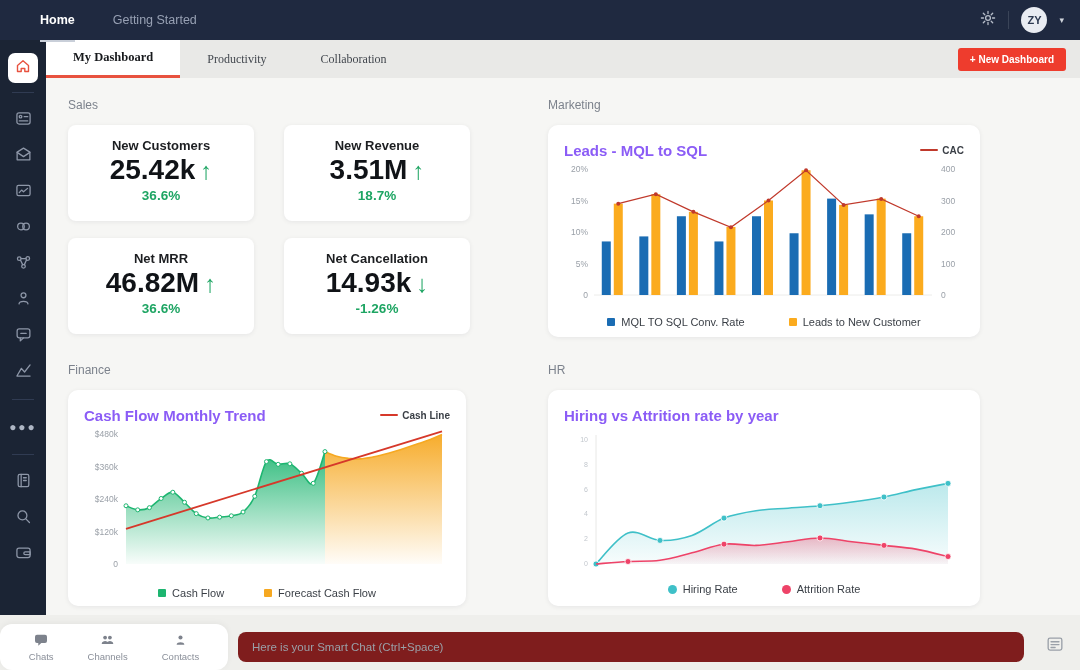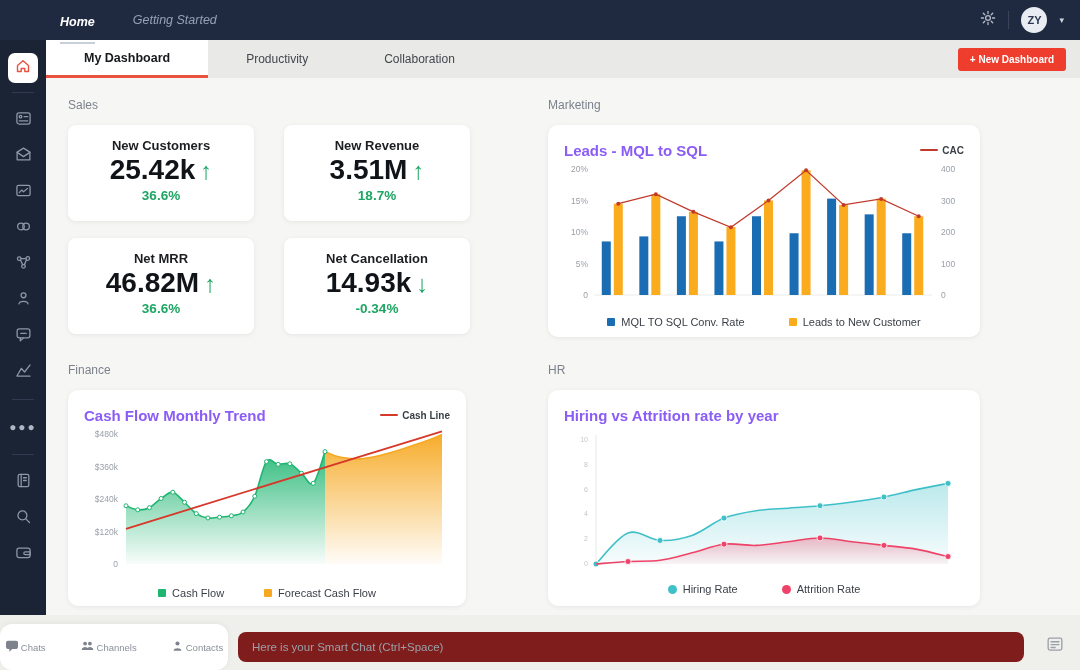--- a/index.html
+++ b/index.html
@@ -3,40 +3,40 @@
 <meta charset="utf-8">
 <style>
   html,body{margin:0;padding:0;}
   body{width:1080px;height:670px;position:relative;overflow:hidden;background:#f6f6f4;
        font-family:"Liberation Sans",sans-serif;-webkit-font-smoothing:antialiased;}
   
   .topbar{position:absolute;top:0;left:0;width:1080px;height:40px;background:#1f2940;
           display:flex;align-items:center;z-index:6;}
   .brand-wrap{display:flex;align-items:center;gap:9px;padding-left:10px;}
   .brand{color:#fff;font-size:15px;font-weight:700;letter-spacing:.2px;}
-  .topnav{display:flex;margin-left:60px;gap:38px;height:100%;font-style:italic;}
+  .topnav{display:flex;align-items:center;margin-left:40px;gap:38px;height:100%;}
   .topnav-item{font-size:12.5px;color:#97a0b3;cursor:pointer;height:100%;display:flex;align-items:center;}
   .topnav-item.active{color:#fff;font-weight:700;border-bottom:2px solid #c9cfd9;padding-top:2px;}
   .topbar-right{margin-left:auto;display:flex;align-items:center;gap:12px;padding-right:16px;}
   .tb-divider{width:1px;height:18px;background:#3a4458;}
   .avatar{width:26px;height:26px;border-radius:50%;background:#e9ecf2;color:#2c3850;
           font-size:11px;font-weight:700;display:flex;align-items:center;justify-content:center;}
   .caret{color:#cfd4dc;font-size:9px;}
   
   .sidebar{position:absolute;top:40px;left:0;width:46px;bottom:55px;background:#1b2434;
            display:flex;flex-direction:column;align-items:center;padding-top:13px;box-sizing:border-box;}
   .s-home{width:30px;height:30px;background:#fff;border-radius:7px;display:flex;align-items:center;
           justify-content:center;cursor:pointer;}
   .s-divider{width:22px;height:1px;background:#303b52;margin:9px 0;}
   .s-item{width:36px;height:36px;display:flex;align-items:center;justify-content:center;cursor:pointer;}
   .s-dots{color:#aeb6c4;font-size:12px;letter-spacing:2px;cursor:pointer;line-height:1;}
   
   .main{position:absolute;top:40px;left:46px;right:0;bottom:55px;overflow:hidden;}
   .tabstrip{height:38px;background:#e9e9e7;display:flex;position:relative;}
-  .tab{padding:0 38px;display:flex;align-items:center;font-size:12px;color:#42474e;cursor:pointer;box-sizing:border-box;}
+  .tab{padding:0 27px;display:flex;align-items:center;font-size:12px;color:#42474e;cursor:pointer;box-sizing:border-box;font-family:Liberation Serif, serif;}
   .tab.active{background:#fff;font-weight:700;color:#17191c;font-size:12.5px;border-bottom:3px solid #e8523f;}
   .newdash{position:absolute;right:14px;top:8px;background:#ee3c2d;color:#fff;font-size:10px;font-weight:700;
            padding:6px 12px;border-radius:3px;border:none;cursor:pointer;}
   .content{padding:20px 0 0 22px;display:grid;grid-template-columns:402px 432px;column-gap:78px;row-gap:26px;}
   .section-label{font-size:12px;color:#7c828c;margin-bottom:13px;}
   
   .kpi-grid{display:grid;grid-template-columns:186px 186px;gap:17px 30px;}
   .kpi-card{background:#fff;border-radius:8px;height:96px;box-shadow:0 1px 5px rgba(20,20,40,.07);
             text-align:center;padding-top:13px;box-sizing:border-box;}
   .kpi-title{font-size:13px;font-weight:700;color:#1c1e21;}
@@ -57,21 +57,21 @@
   .legend-item{display:flex;align-items:center;gap:6px;}
   .sq{width:8px;height:8px;border-radius:1px;}
   .dot{width:9px;height:9px;border-radius:50%;}
   .tick{font-size:8.5px;fill:#9aa0a8;}
   .hr-tick{font-size:7px;fill:#c2c7cd;}
   
   .footer{position:absolute;left:0;right:0;bottom:0;height:55px;background:#efefec;}
   .footer-inner{position:absolute;left:0;right:0;bottom:0;height:46px;display:flex;align-items:center;}
   .dock{background:#fff;border-radius:12px;height:46px;width:228px;display:flex;align-items:center;
         justify-content:center;gap:34px;box-shadow:0 -1px 6px rgba(0,0,0,.05);}
-  .dock-item{display:flex;flex-direction:row;align-items:center;gap:2px;font-size:9.5px;color:#8a8f99;cursor:pointer;}
+  .dock-item{display:flex;flex-direction:column;align-items:center;gap:2px;font-size:9.5px;color:#8a8f99;cursor:pointer;}
   .chat-input{flex:1;margin:0 56px 0 10px;background:#7f1d1d;height:30px;border-radius:8px;display:flex;
               align-items:center;padding-left:14px;font-size:11.5px;color:#9aa0a8;cursor:text;}
   .news-btn{position:absolute;right:16px;bottom:13px;cursor:pointer;}
 </style>
 </head>
 <body>
 
 <div class="topbar">
   <div class="topnav">
     <span class="topnav-item active">Home</span>
@@ -200,21 +200,21 @@
           <div class="kpi-change">18.7%</div>
         </div>
         <div class="kpi-card">
           <div class="kpi-title">Net MRR</div>
           <div class="kpi-value-row"><span>46.82M</span><span class="kpi-arrow">↑</span></div>
           <div class="kpi-change">36.6%</div>
         </div>
         <div class="kpi-card">
           <div class="kpi-title">Net Cancellation</div>
           <div class="kpi-value-row"><span>14.93k</span><span class="kpi-arrow">↓</span></div>
-          <div class="kpi-change">-0.34%</div>
+          <div class="kpi-change">-1.26%</div>
         </div>
       </div>
     </div>
 
     <div>
       <div class="section-label">Marketing</div>
       <div class="chart-card mkt-card">
         <div class="card-head">
           <div class="chart-title">Leads - MQL to SQL</div>
           <div class="mini-legend">

